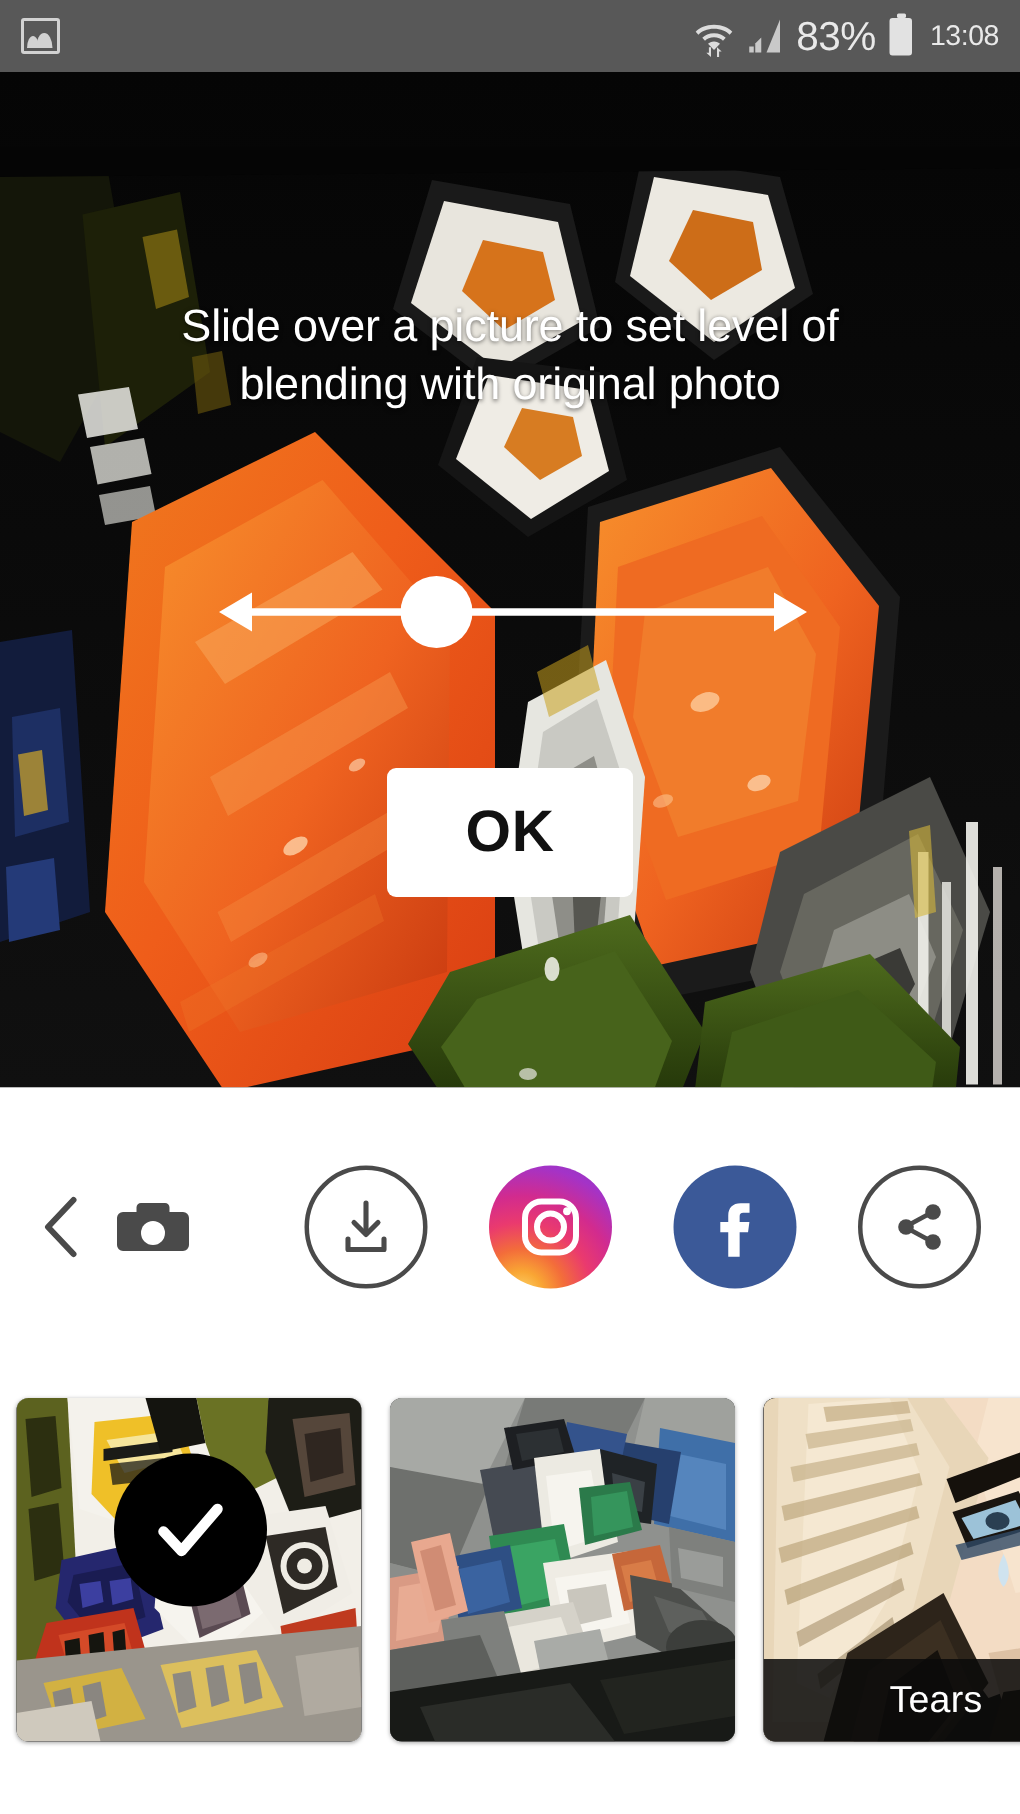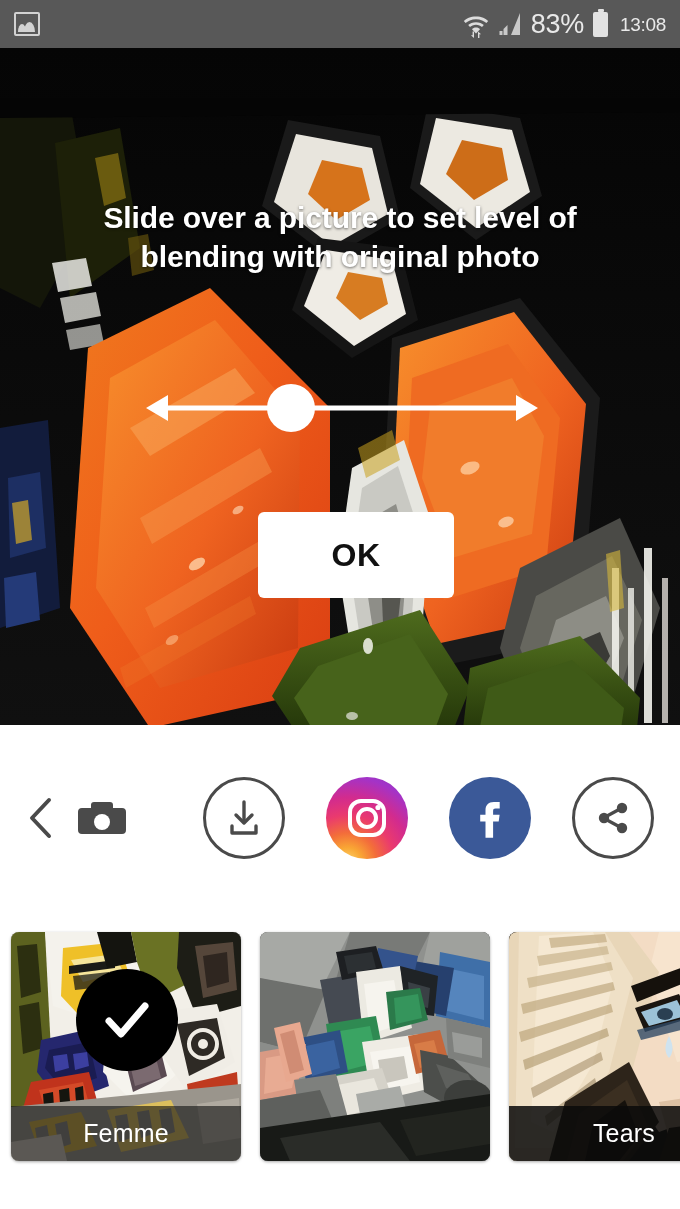--- a/index.html
+++ b/index.html
@@ -61,21 +61,21 @@
     background:#070707;
   }
   .photo{position:absolute;inset:0;}
   .photo svg{display:block;width:680px;height:677px;}
 
   .hint{
     position:absolute;left:0;right:0;top:150px;
     text-align:center;
     color:#ffffff;
     font-size:30px;line-height:39px;
-    font-weight:700;
+    font-weight:400;
     letter-spacing:-0.1px;
     padding:0 70px;
     text-shadow:0 1px 3px rgba(0,0,0,.55);
   }
 
   .slider{
     position:absolute;
     left:146px;top:340px;
     width:392px;height:40px;
   }
@@ -83,26 +83,26 @@
   .knob{
     position:absolute;
     left:121px;top:-4px;
     width:48px;height:48px;
     background:#ffffff;border-radius:50%;
   }
 
   .okbtn{
     position:absolute;
     left:258px;top:464px;
-    width:196px;height:86px;
+    width:164px;height:86px;
     background:#ffffff;
     border-radius:6px;
     display:flex;align-items:center;justify-content:center;
     color:#111111;
-    font-size:32px;font-weight:700;letter-spacing:0.5px;
+    font-size:39px;font-weight:700;letter-spacing:0.5px;
     cursor:pointer;
   }
 
   
   .actionbar{
     position:relative;
     width:680px;height:186px;
     background:#ffffff;
     display:flex;align-items:center;
   }
@@ -417,21 +417,20 @@
         <path d="M126 180 L138 178 L142 202 L130 206 Z" fill="#8d8982"></path>
         <path d="M148 178 L160 176 L164 200 L152 204 Z" fill="#8d8982"></path>
         <path d="M186 172 L228 166 L230 206 L192 212 Z" fill="#b0aaa0"></path>
         <path d="M0 210 L50 202 L56 229 L0 229 Z" fill="#cfc9bd"></path>
       </svg>
       <div class="check-overlay">
         <svg viewBox="0 0 56 56">
           <polyline points="10,29 22,42 46,14" fill="none" stroke="#ffffff" stroke-width="7" stroke-linecap="round" stroke-linejoin="round"></polyline>
         </svg>
       </div>
-      <div class="label">Femme</div>
     </div>
 
     <div class="thumb dark-label">
       <svg viewBox="0 0 230 229" preserveAspectRatio="none" aria-hidden="true">
         <rect width="230" height="229" fill="#8f918e"></rect>
         <path d="M0 0 L90 0 L60 60 L0 46 Z" fill="#a7a9a5"></path>
         <path d="M90 0 L170 0 L150 40 L74 54 Z" fill="#787a77"></path>
         <path d="M170 0 L230 0 L230 54 L160 44 Z" fill="#9fa19d"></path>
         <path d="M0 46 L66 58 L40 120 L0 110 Z" fill="#6e706d"></path>
         <path d="M0 110 L44 122 L30 180 L0 172 Z" fill="#8b8d8a"></path>

